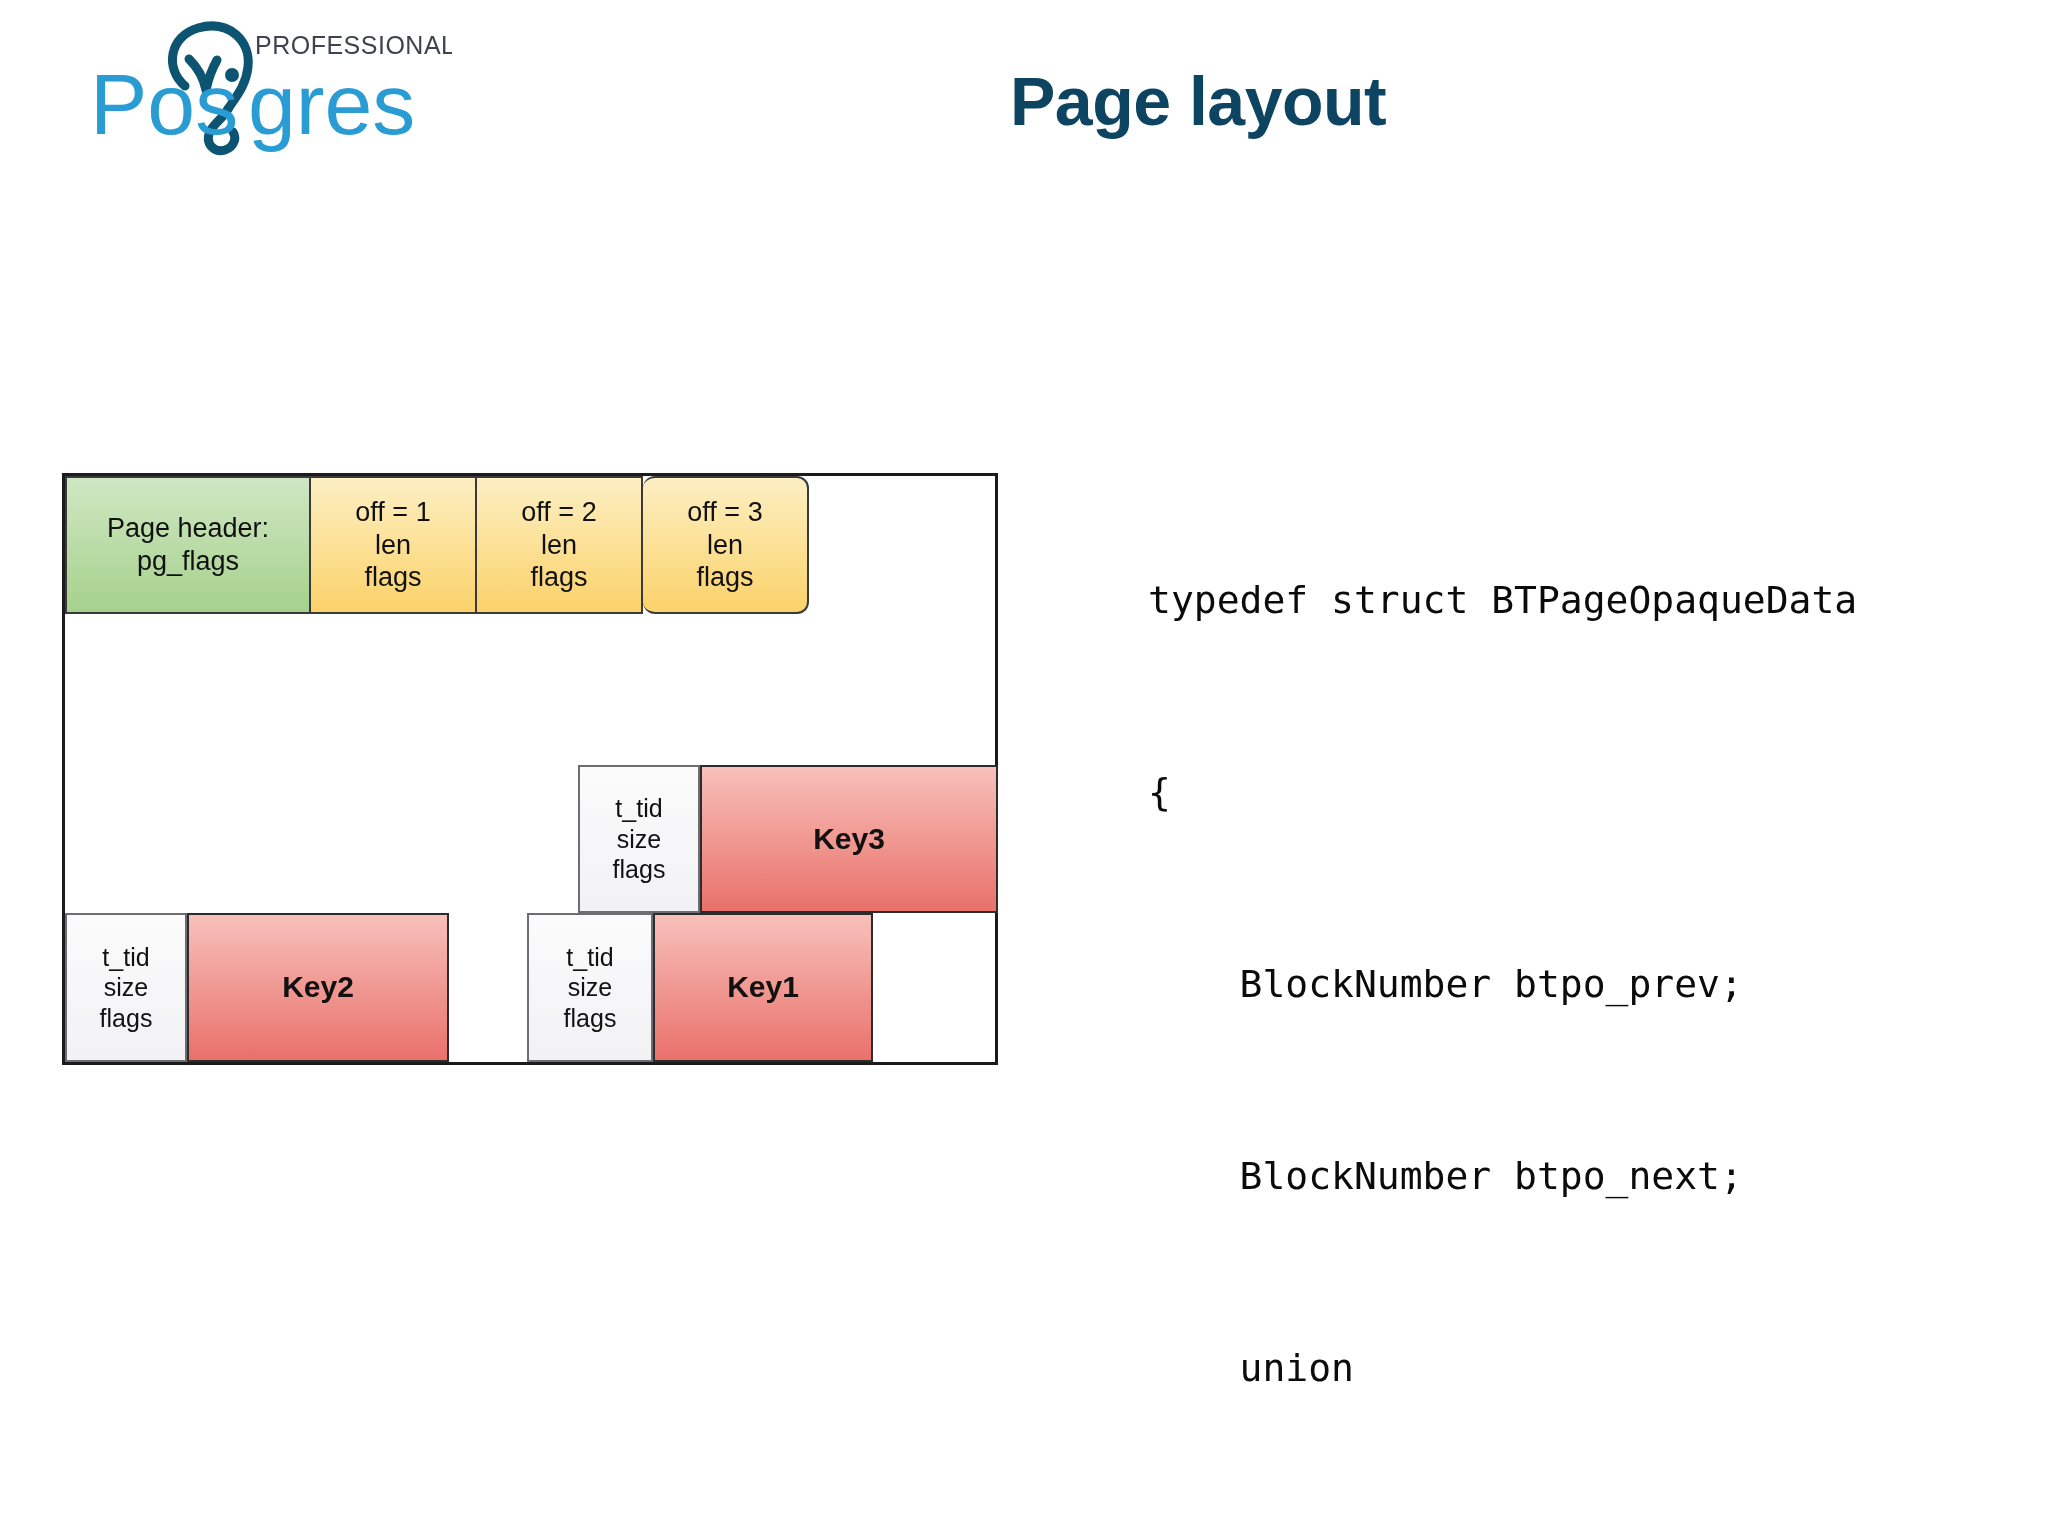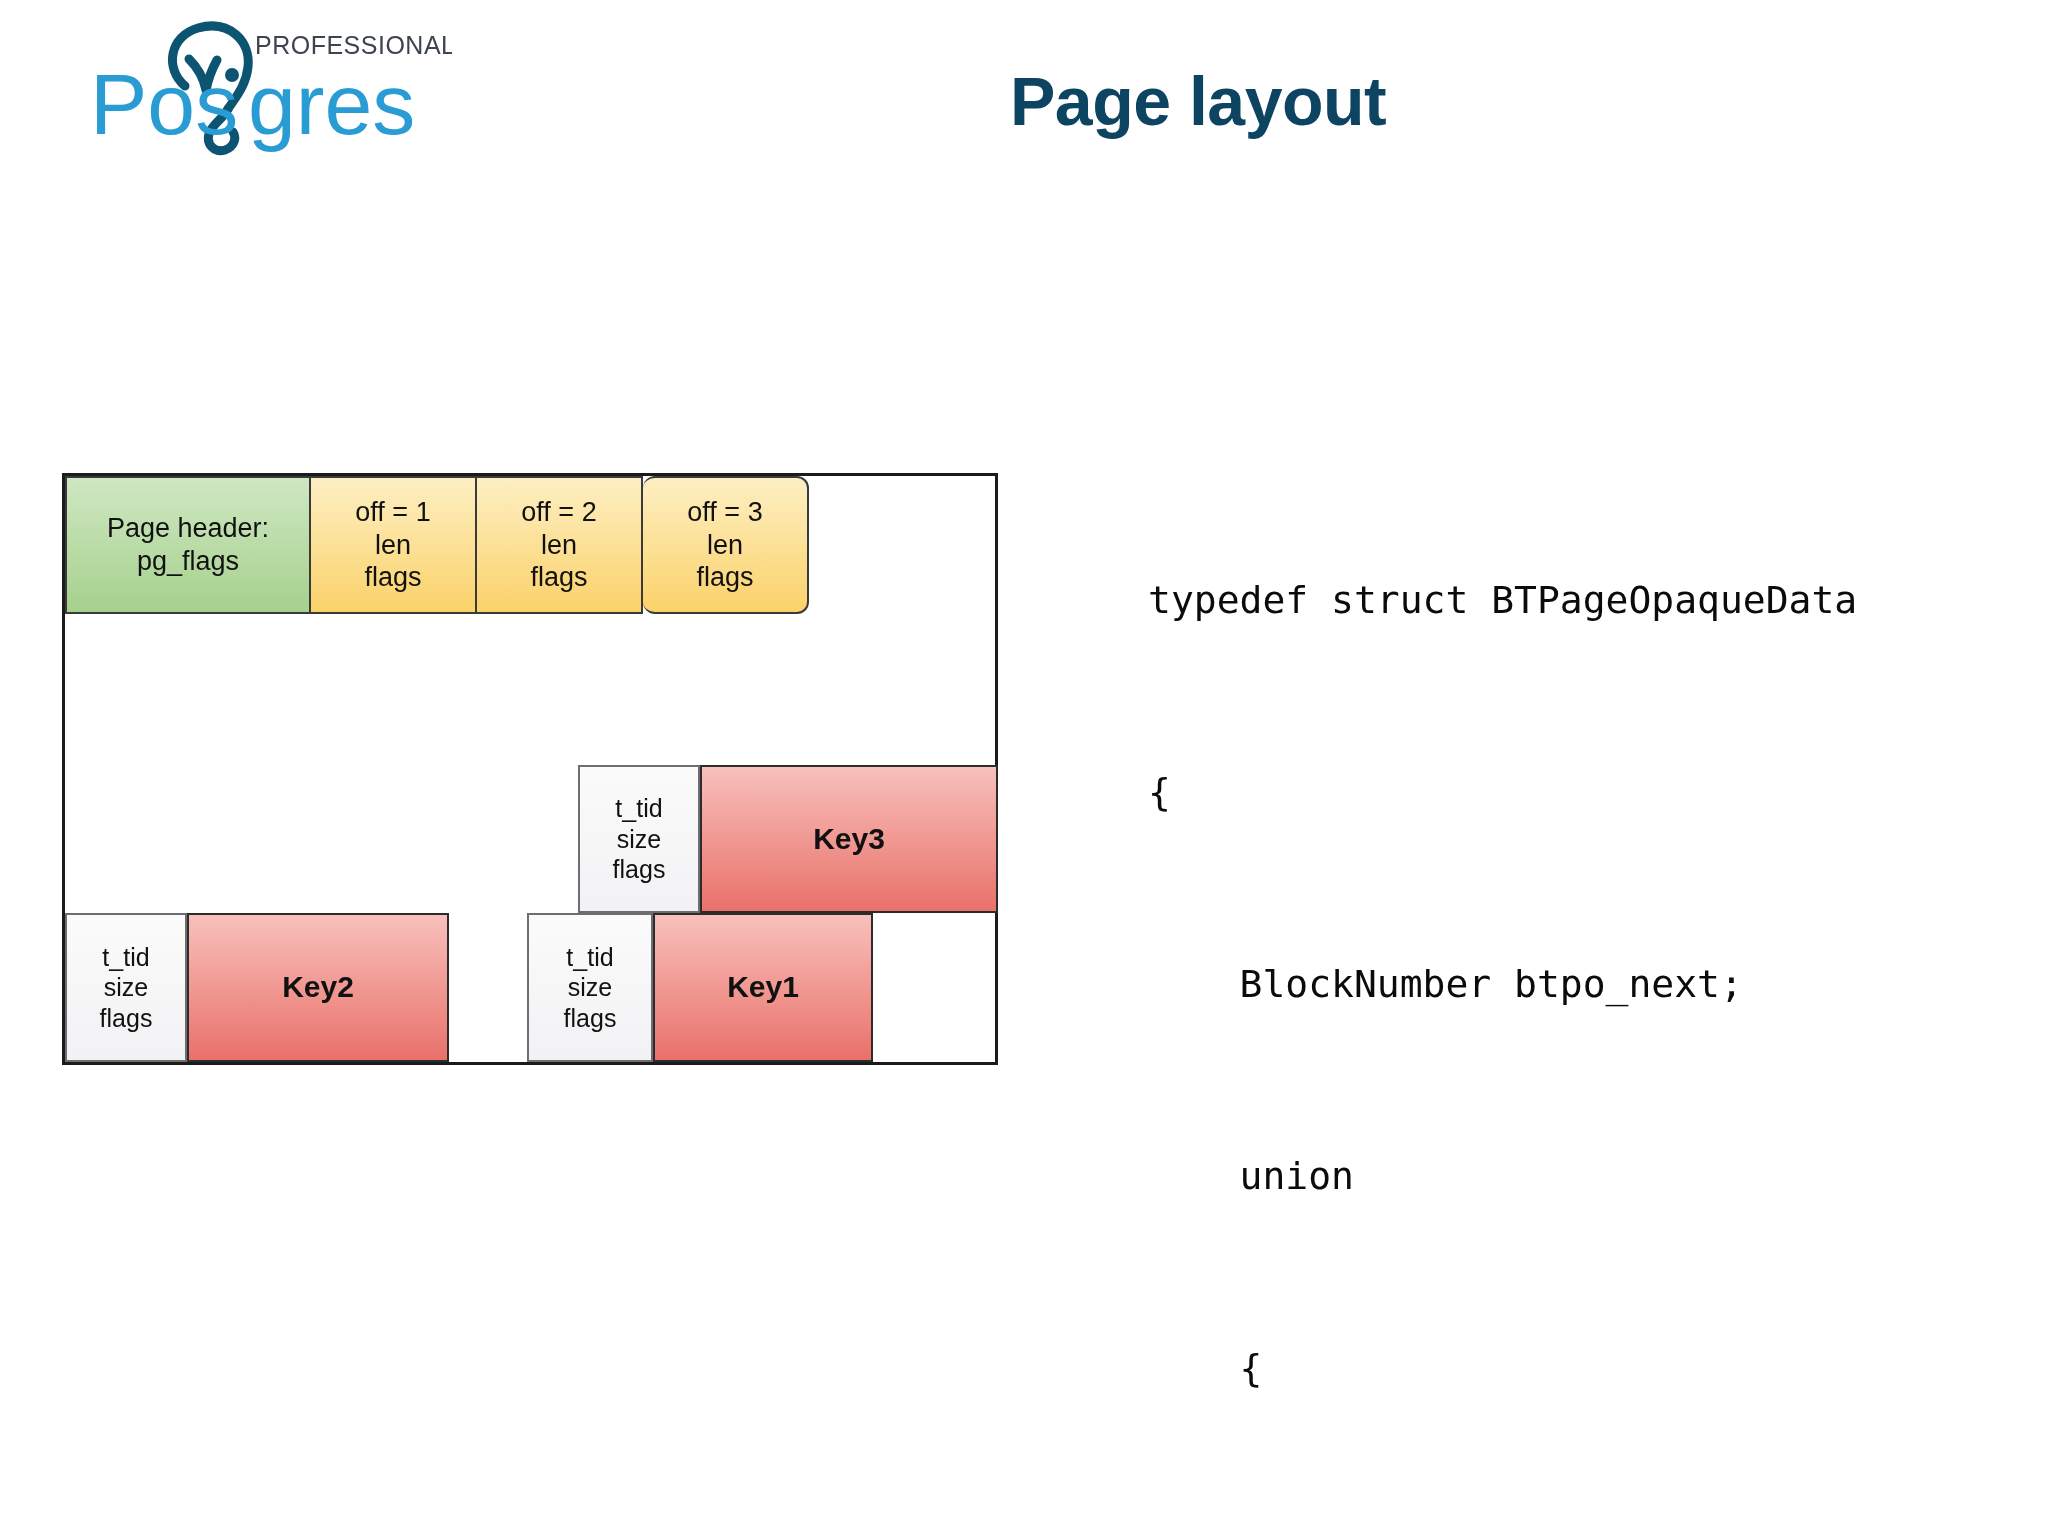--- a/index.html
+++ b/index.html
@@ -191,20 +191,21 @@
     <span class="ln">flags</span>
   </div>
   <div class="cell c-key r2-key1">
     <span class="ln">Key1</span>
   </div>
 </div>
 
 <div id="code-block">
   <span class="code-line">typedef struct BTPageOpaqueData</span>
   <span class="code-line">{</span>
+  <span class="code-line">    BlockNumber btpo_prev;</span>
   <span class="code-line">    BlockNumber btpo_next;</span>
   <span class="code-line">    union</span>
   <span class="code-line">    {</span>
   
   
   
   
   
   
 </div>

